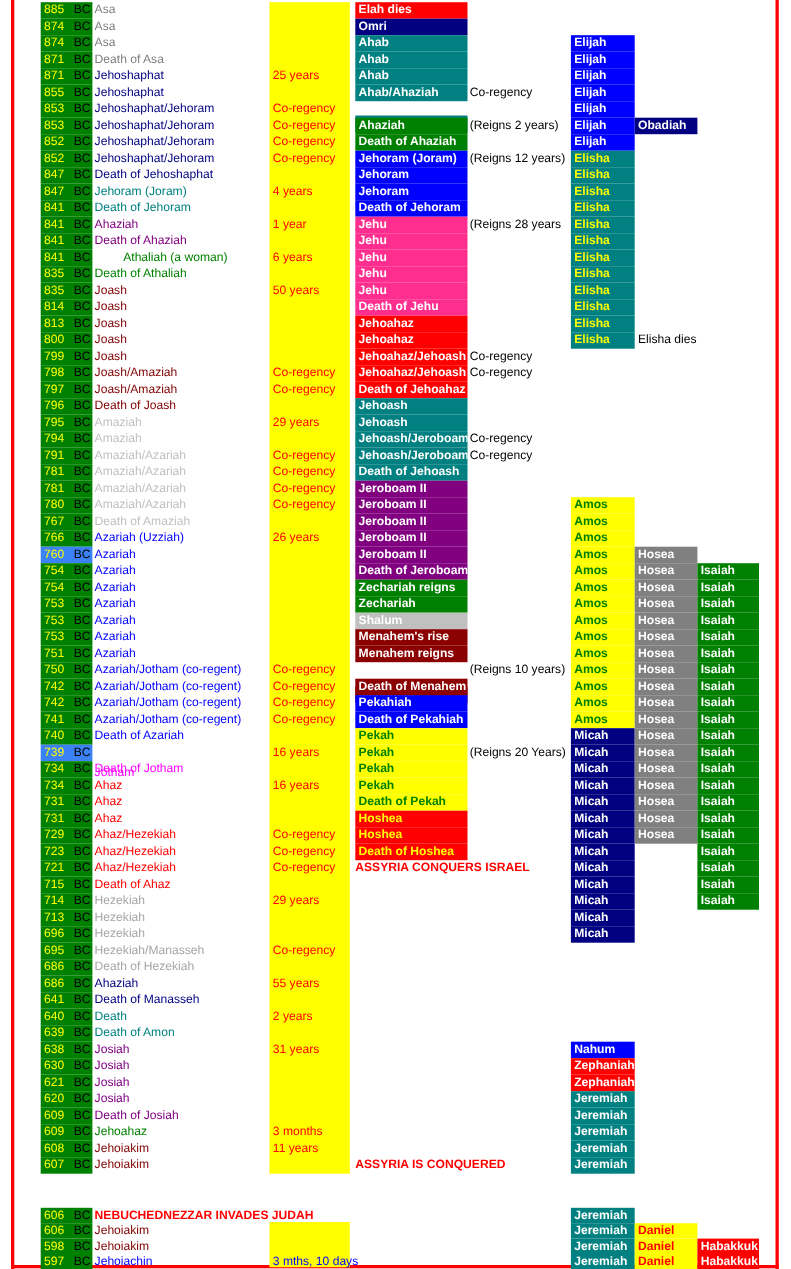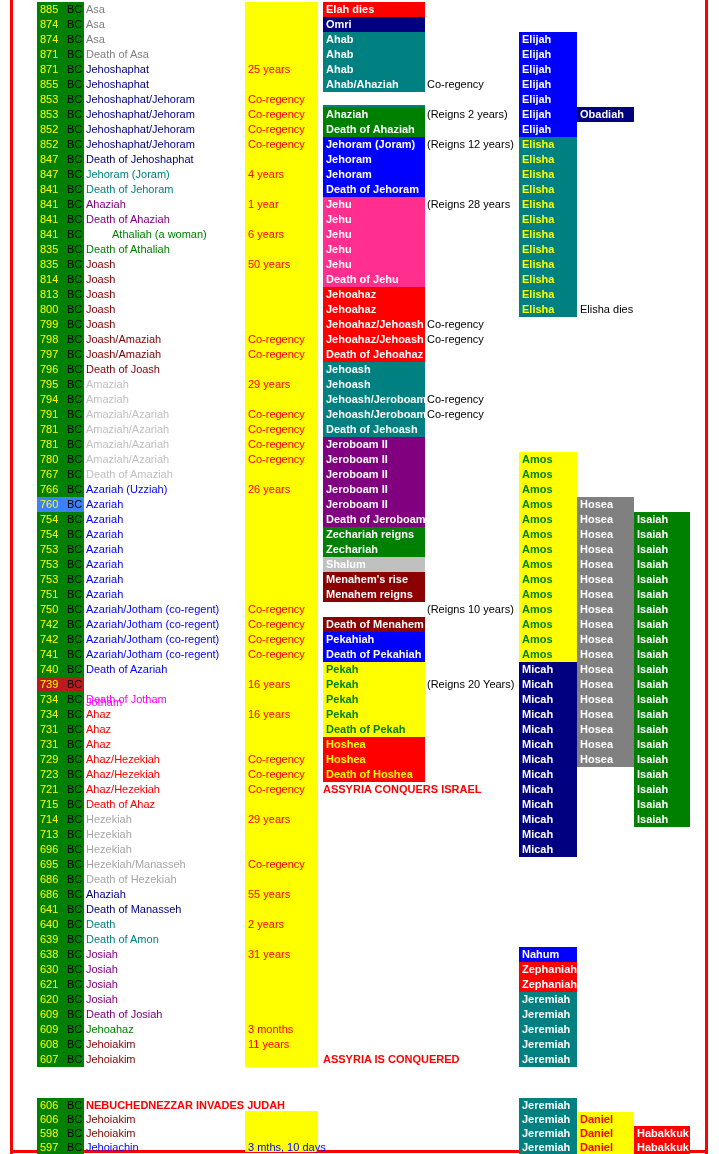--- a/index.html
+++ b/index.html
@@ -475,21 +475,21 @@
           <div style="position: absolute; left: 3px; top: 0px; color: rgb(255, 255, 0);">740</div>
           <div style="position: absolute; left: 30px; top: 0px; color: rgb(0, 0, 0);">BC</div>
         </div>
         <div style="position: absolute; left: 86px; top: 0px; color: rgb(0, 0, 255); white-space: nowrap;">Death of Azariah</div>
         <div style="position: absolute; left: 323px; top: 0px; width: 102px; height: 15px; background: rgb(255, 255, 0); color: rgb(0, 128, 0); font-weight: bold; padding-left: 3px; box-sizing: border-box; white-space: nowrap; overflow: hidden;">Pekah</div>
         <div style="position: absolute; left: 519px; top: 0px; width: 58px; height: 15px; background: rgb(0, 0, 128); color: rgb(255, 255, 255); font-weight: bold; padding-left: 3px; box-sizing: border-box; white-space: nowrap; overflow: hidden;">Micah</div>
         <div style="position: absolute; left: 577px; top: 0px; width: 57px; height: 15px; background: rgb(128, 128, 128); color: rgb(255, 255, 255); font-weight: bold; padding-left: 3px; box-sizing: border-box; white-space: nowrap; overflow: hidden;">Hosea</div>
         <div style="position: absolute; left: 634px; top: 0px; width: 56px; height: 15px; background: rgb(0, 128, 0); color: rgb(255, 255, 255); font-weight: bold; padding-left: 3px; box-sizing: border-box; white-space: nowrap; overflow: hidden;">Isaiah</div>
       </div>
       <div style="position: absolute; left: 0px; top: 677px; width: 719px; height: 15px; line-height: 15px;">
-        <div style="position: absolute; left: 37px; top: 0px; width: 47px; height: 15px; background: #b91c1c;">
+        <div style="position: absolute; left: 37px; top: 0px; width: 47px; height: 15px; background: #3b82f6;">
           <div style="position: absolute; left: 3px; top: 0px; color: rgb(255, 255, 0);">739</div>
           <div style="position: absolute; left: 30px; top: 0px; color: rgb(0, 0, 0);">BC</div>
         </div>
         <div style="position: absolute; left: 86px; top: 0px; color: rgb(255, 0, 255); white-space: nowrap; margin-top: 18px;">Jotham</div>
         <div style="position: absolute; left: 248px; top: 0px; color: rgb(255, 0, 0); white-space: nowrap;">16 years</div>
         <div style="position: absolute; left: 323px; top: 0px; width: 102px; height: 15px; background: rgb(255, 255, 0); color: rgb(0, 128, 0); font-weight: bold; padding-left: 3px; box-sizing: border-box; white-space: nowrap; overflow: hidden;">Pekah</div>
         <div style="position: absolute; left: 427px; top: 0px; color: rgb(0, 0, 0); white-space: nowrap;">(Reigns 20 Years)</div>
         <div style="position: absolute; left: 519px; top: 0px; width: 58px; height: 15px; background: rgb(0, 0, 128); color: rgb(255, 255, 255); font-weight: bold; padding-left: 3px; box-sizing: border-box; white-space: nowrap; overflow: hidden;">Micah</div>
         <div style="position: absolute; left: 577px; top: 0px; width: 57px; height: 15px; background: rgb(128, 128, 128); color: rgb(255, 255, 255); font-weight: bold; padding-left: 3px; box-sizing: border-box; white-space: nowrap; overflow: hidden;">Hosea</div>
         <div style="position: absolute; left: 634px; top: 0px; width: 56px; height: 15px; background: rgb(0, 128, 0); color: rgb(255, 255, 255); font-weight: bold; padding-left: 3px; box-sizing: border-box; white-space: nowrap; overflow: hidden;">Isaiah</div>

